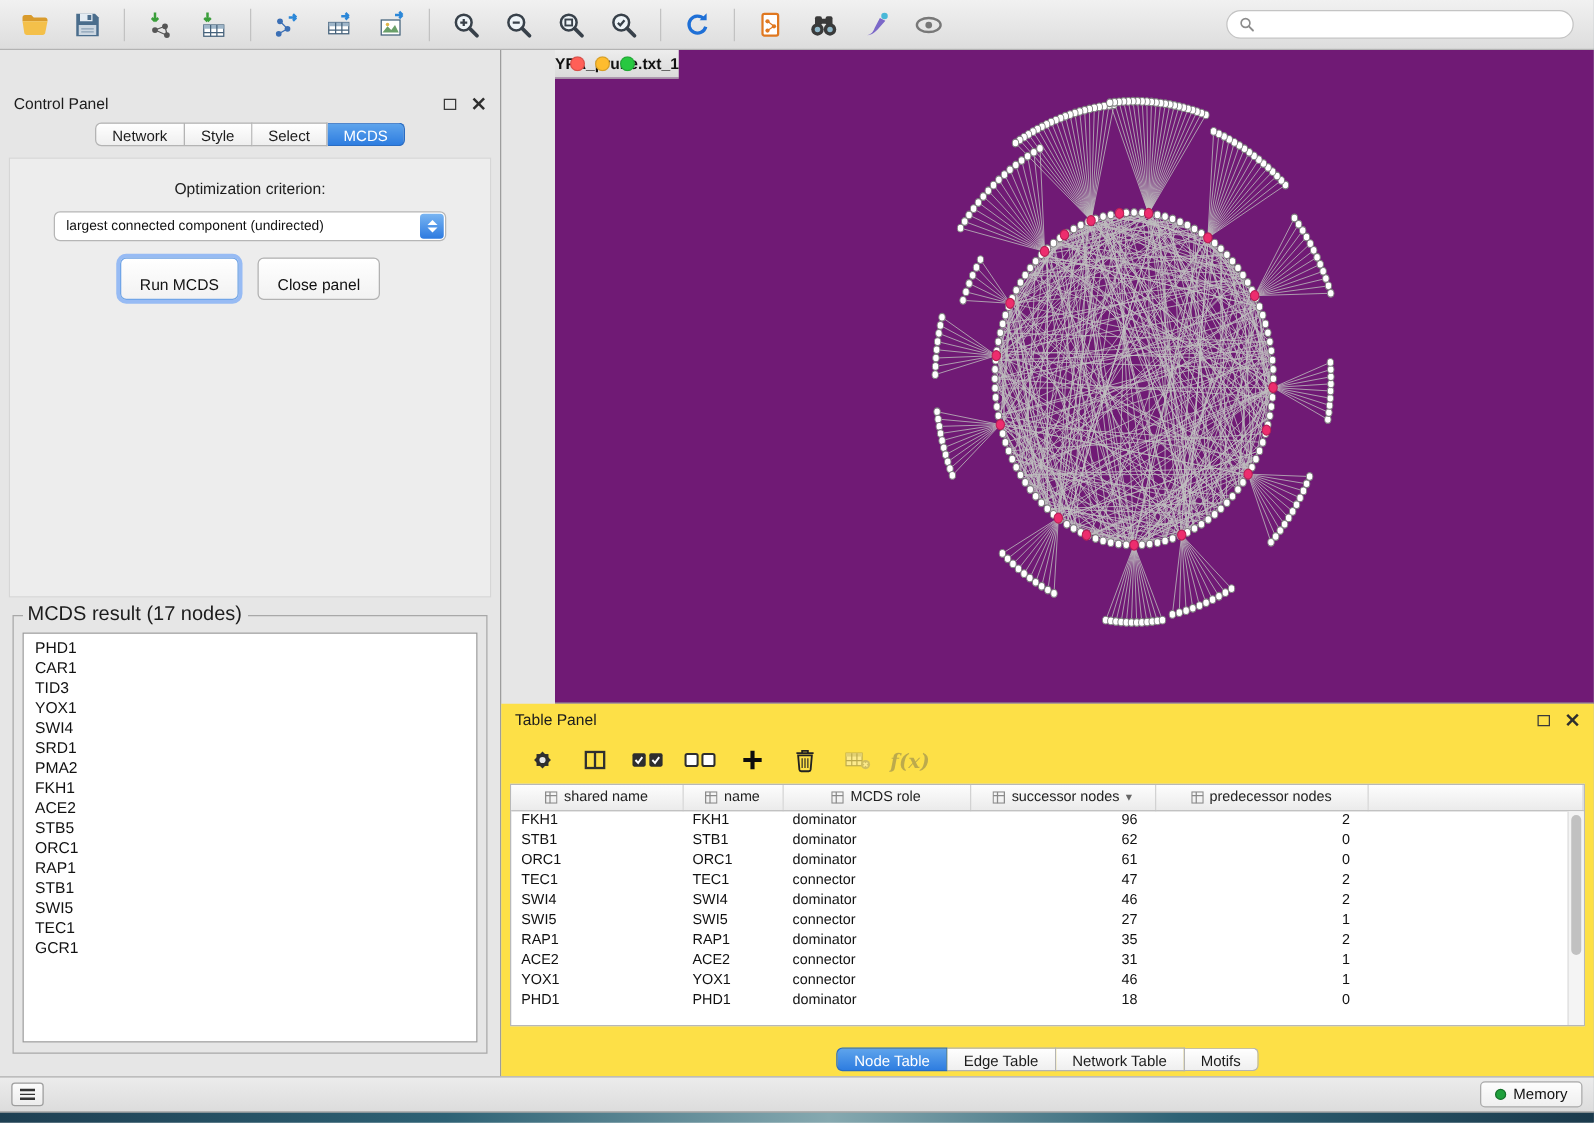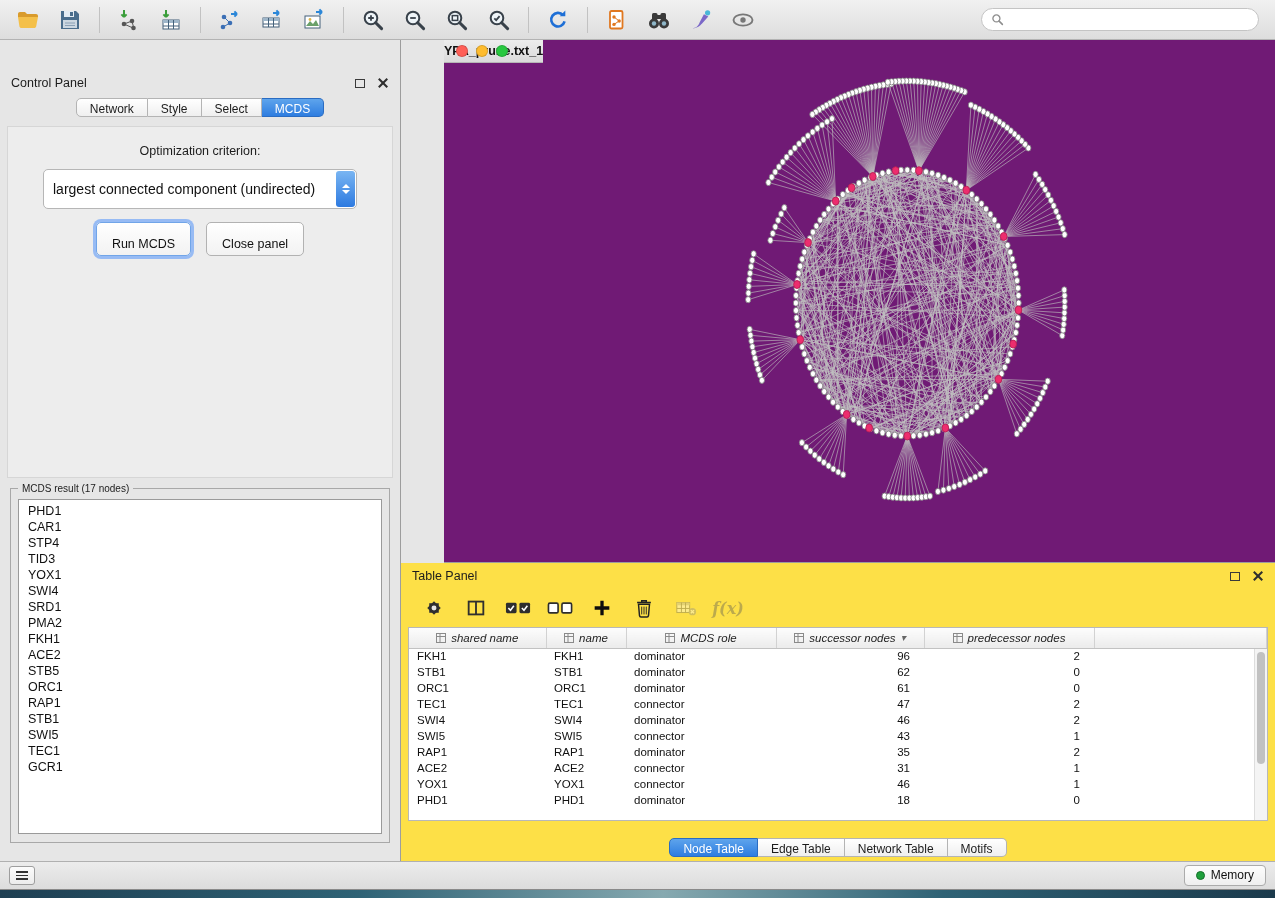--- a/index.html
+++ b/index.html
@@ -40,37 +40,37 @@
   .cp-tab,.tp-tab { font-size:12px; padding:3px 13px 0; background:linear-gradient(#ffffff,#efefef);
     border:1px solid #b4b4b4; border-left:none; color:#1c1c1c; cursor:pointer;
     font-family:"Liberation Sans",sans-serif; }
   .cp-tab:first-child,.tp-tab:first-child { border-left:1px solid #b4b4b4; border-radius:5px 0 0 5px; }
   .cp-tab:last-child,.tp-tab:last-child { border-radius:0 5px 5px 0; }
   .cp-tab.active,.tp-tab.active { background:linear-gradient(#5ea4ec,#2e7de0); color:#fff; border-color:#2a6cc2; }
 
   .cp-body { flex:0 0 352px; margin:0 7px; background:#ededed; border:1px solid #d6d6d6;
     padding-top:17px; }
   .opt-label { text-align:center; font-size:12.5px; color:#1c1c1c; }
-  .combo { margin:11px auto 0; width:314px; height:40px; background:#fff; border:1px solid #b6b6b6;
-    border-radius:5px; display:flex; align-items:center; font-size:14px; padding-left:9px;
+  .combo { margin:11px auto 0; width:314px; height:24px; background:#fff; border:1px solid #b6b6b6;
+    border-radius:5px; display:flex; align-items:center; font-size:11px; padding-left:9px;
     position:relative; cursor:pointer; color:#111; }
   .combo-btn { position:absolute; right:1px; top:1px; bottom:1px; width:19px; border-radius:3px;
     background:linear-gradient(#79b5f2,#2d7ae0); display:flex; flex-direction:column;
     align-items:center; justify-content:center; gap:2px; }
   .chev { width:0; height:0; border-left:4px solid transparent; border-right:4px solid transparent; }
   .chev.up { border-bottom:4.5px solid #fff; } .chev.down { border-top:4.5px solid #fff; }
   .btn-row { display:flex; justify-content:center; gap:15px; margin-top:13px; }
   .btn { font-size:12.5px; padding:14px 15px 4px; background:linear-gradient(#ffffff,#f2f2f2);
     border:1px solid #b2b2b2; border-radius:5px; cursor:pointer; color:#111;
     font-family:"Liberation Sans",sans-serif; }
   .btn.focus { box-shadow:0 0 0 3px rgba(80,145,250,.55); border-color:#71a5e8; }
 
   .result-group { flex:1; margin:5px 10px 18px; border:1px solid #a8a8a8; padding:5px 7px 8px;
     display:flex; flex-direction:column; min-height:0; }
-  .result-group legend { font-size:10px; color:#1c1c1c; padding:0 4px; }
+  .result-group legend { font-size:16px; color:#1c1c1c; padding:0 4px; }
   .result-list { flex:1; background:#fff; border:1px solid #9a9a9a; overflow:hidden;
     font-size:12.5px; padding-top:3px; color:#111; }
   .result-item { padding:0 9px; height:16px; line-height:16px; }
 
   
   .right-col { flex:1; display:flex; flex-direction:column; min-width:0; }
   .network-view { flex:0 0 523px; display:flex; flex-direction:row; background:#701a75;
     border-bottom:1px solid #9d9d9d;margin-left:43px; }
   .net-titlebar { height:23px; flex:0 0 23px; background:linear-gradient(#ededed,#dadada);
     border-bottom:1px solid #b6b6b6; position:relative; display:flex; align-items:center; }
@@ -87,21 +87,21 @@
   .tbtn.sm { width:34px; height:30px; }
   .disabled { opacity:.38; }
   .fx { font-family:"DejaVu Serif",serif; font-style:italic; font-size:16px; color:#555; }
 
   .tp-table-wrap { flex:1; margin:0 7px; background:#fff; border:1px solid #b8b8b8;
     position:relative; overflow:hidden; }
   table { border-collapse:collapse; table-layout:fixed; width:100%; }
   th { height:20px; font-size:11.5px; font-weight:normal; color:#222;
     background:linear-gradient(#fdfdfd,#ebebeb); border-right:1px solid #d2d2d2;
     border-bottom:1px solid #c2c2c2; overflow:hidden; white-space:nowrap; cursor:pointer; }
-  th .thflex { display:flex; align-items:center; justify-content:center; gap:5px; padding:0 4px;font-style:italic; }
+  th .thflex { display:flex; align-items:center; justify-content:center; gap:5px; padding:0 4px; }
   th.filler { cursor:default; }
   td { height:16px; font-size:11.5px; color:#111; padding:0 8px; white-space:nowrap; overflow:hidden; }
   td.num { text-align:right; padding-right:14px; }
   .sortarrow { color:#666; font-size:10px; }
   .vscroll { position:absolute; right:0; top:21px; bottom:0; width:13px; background:#f4f4f4;
     border-left:1px solid #ddd; cursor:pointer; }
   .vthumb { position:absolute; top:3px; left:2px; width:8px; height:112px; background:#c1c1c1; border-radius:5px; }
 
   .tp-tabs { height:28px; flex:0 0 28px; display:flex; justify-content:center; align-items:center;margin-top:12px; }
 
@@ -290,21 +290,20 @@
         <div class="btn-row">
           <button class="btn focus">Run MCDS</button>
           <button class="btn">Close panel</button>
         </div>
       </div>
       <fieldset class="result-group">
         <legend>MCDS result (17 nodes)</legend>
         <div class="result-list">
             <div class="result-item">PHD1</div>
             <div class="result-item">CAR1</div>
-            <div class="result-item">STP4</div>
             <div class="result-item">TID3</div>
             <div class="result-item">YOX1</div>
             <div class="result-item">SWI4</div>
             <div class="result-item">SRD1</div>
             <div class="result-item">PMA2</div>
             <div class="result-item">FKH1</div>
             <div class="result-item">ACE2</div>
             <div class="result-item">STB5</div>
             <div class="result-item">ORC1</div>
             <div class="result-item">RAP1</div>
@@ -1360,21 +1359,21 @@
                   <td>SWI4</td>
                   <td>dominator</td>
                   <td class="num">46</td>
                   <td class="num">2</td>
                   <td></td>
                 </tr>
                 <tr>
                   <td>SWI5</td>
                   <td>SWI5</td>
                   <td>connector</td>
-                  <td class="num">43</td>
+                  <td class="num">27</td>
                   <td class="num">1</td>
                   <td></td>
                 </tr>
                 <tr>
                   <td>RAP1</td>
                   <td>RAP1</td>
                   <td>dominator</td>
                   <td class="num">35</td>
                   <td class="num">2</td>
                   <td></td>

